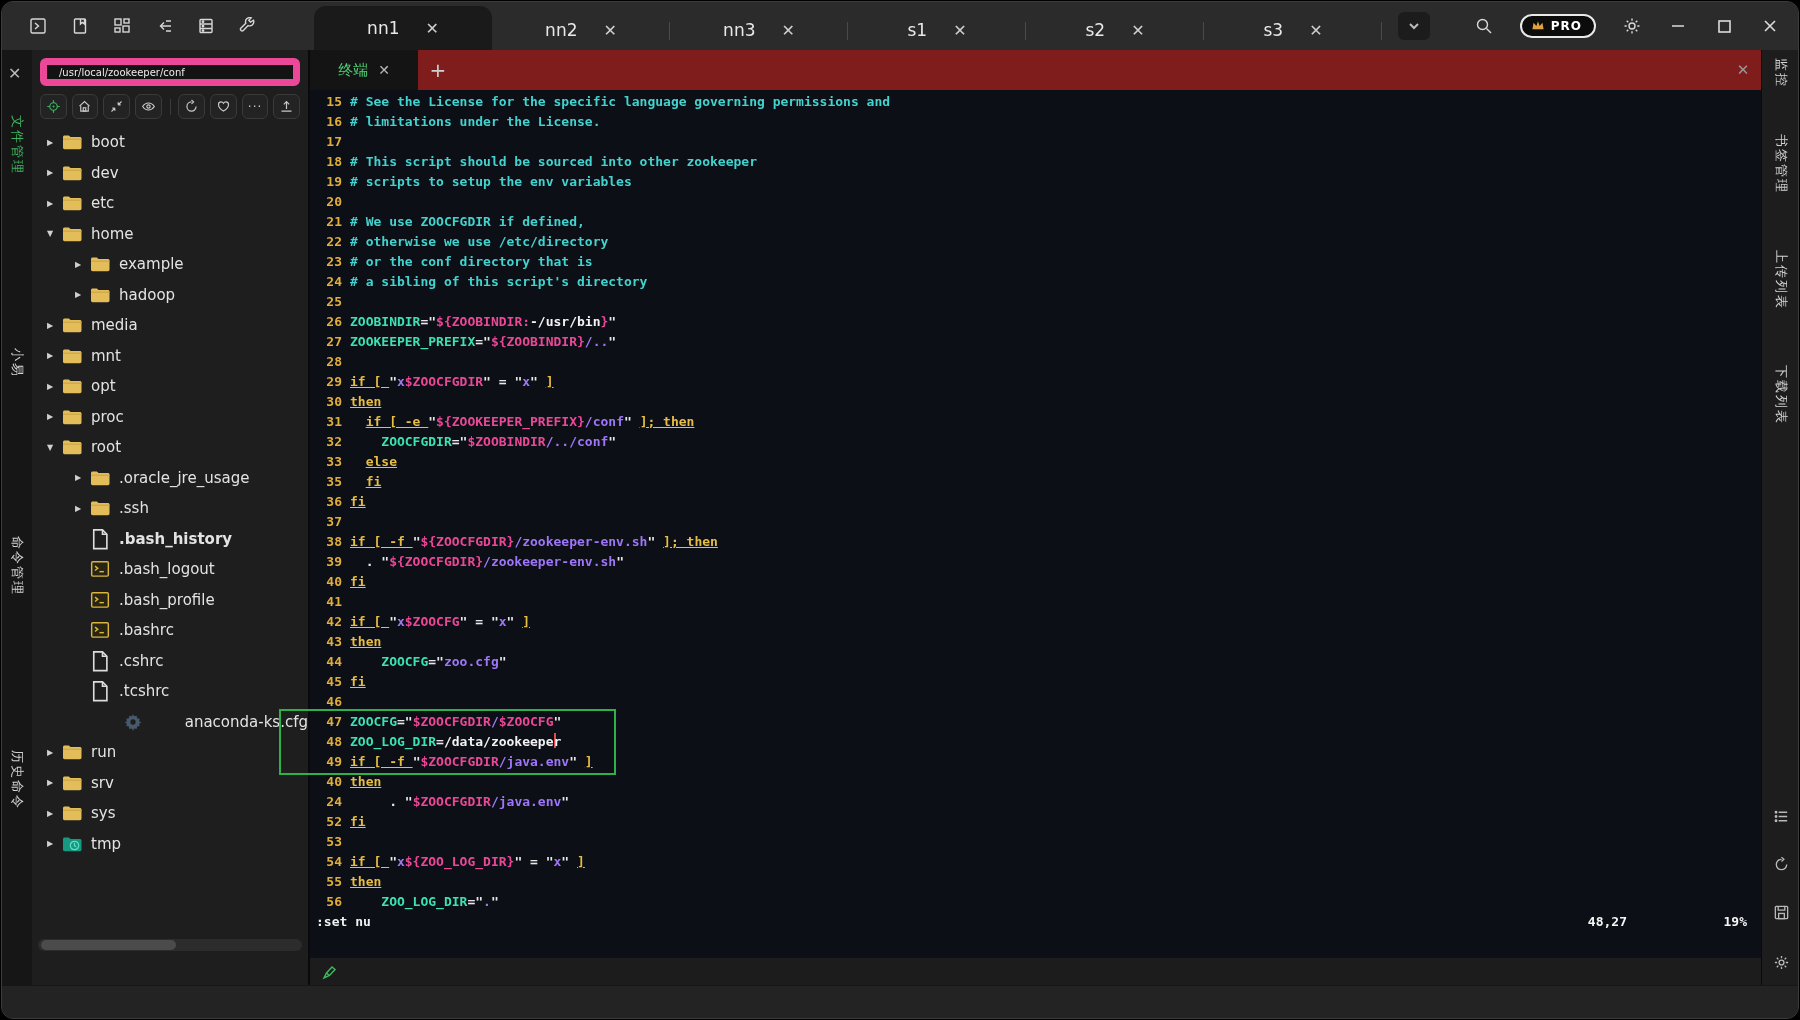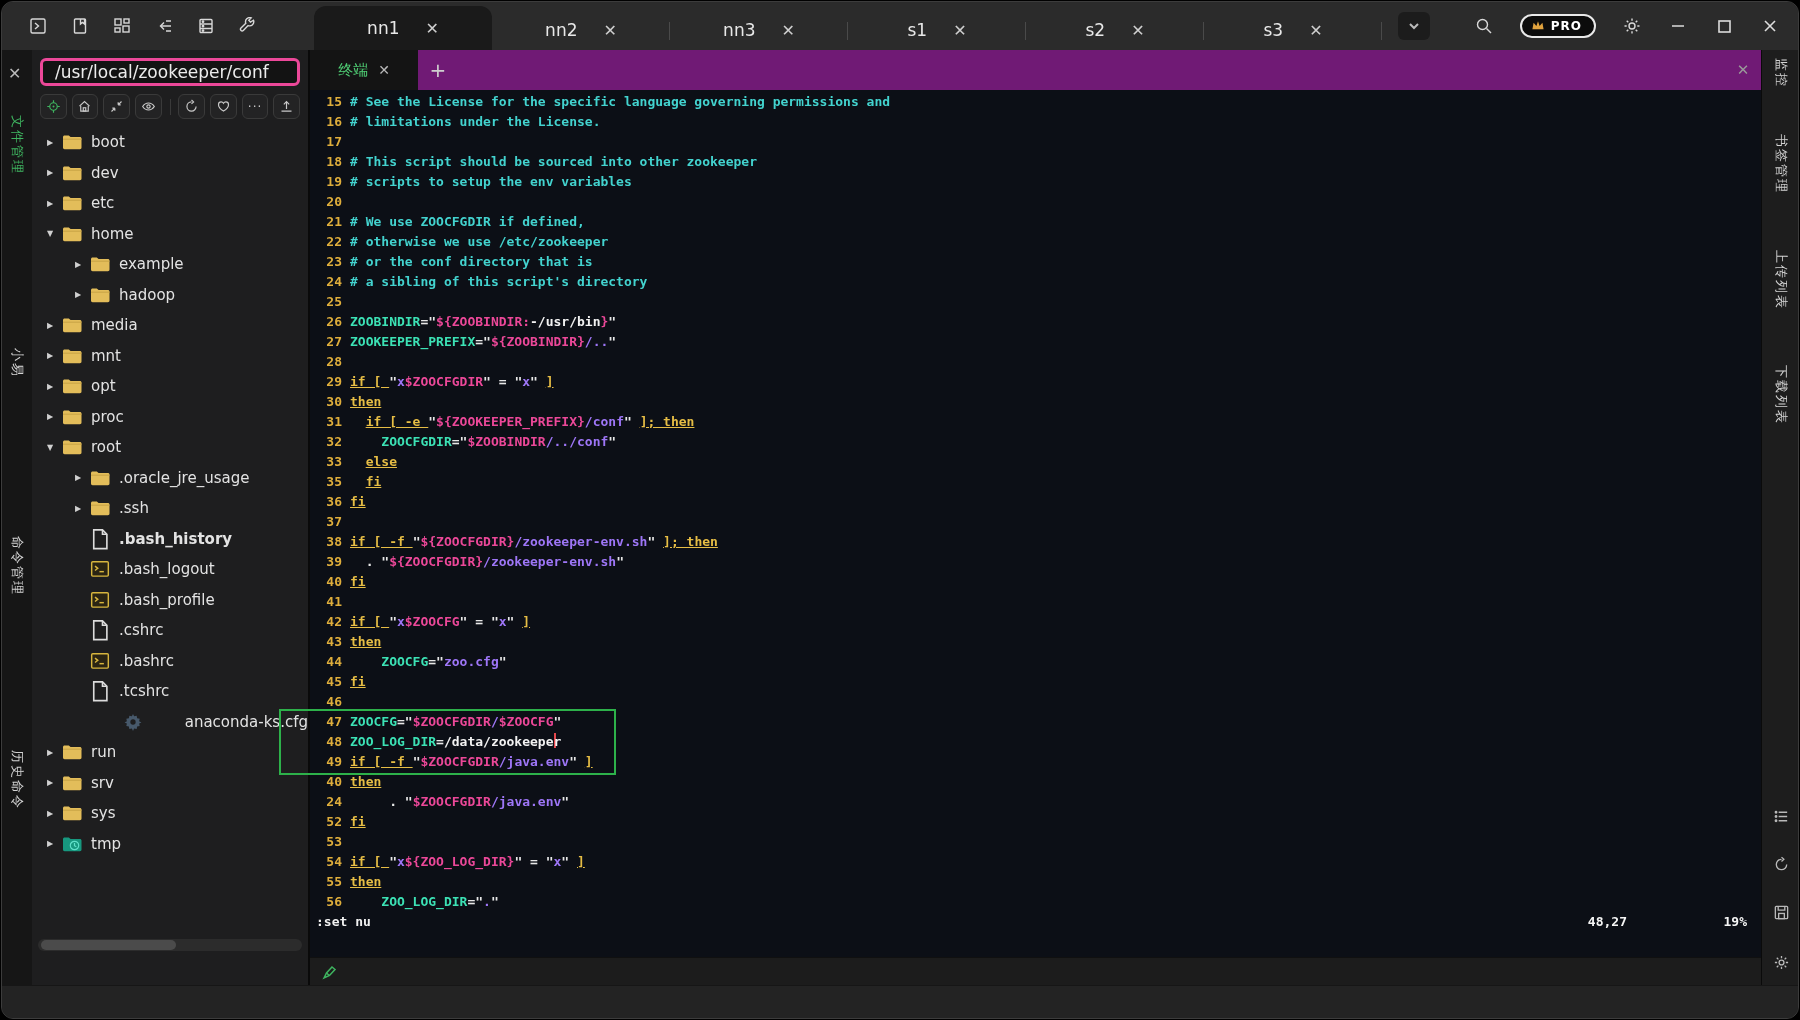--- a/index.html
+++ b/index.html
@@ -33,37 +33,37 @@
   .vtab .vlabel { writing-mode:vertical-rl; text-orientation:sideways; letter-spacing:2px; }
   .vtab.active { color:#3fb560; }
   #left-strip .vtab:nth-of-type(1){ top:44px; }
   #left-strip .vtab:nth-of-type(2){ top:298px; }
   #left-strip .vtab:nth-of-type(3){ top:486px; }
   #left-strip .vtab:nth-of-type(4){ top:700px; }
 
   
   #file-panel { width:278px; flex:none; background:#1e1e1f; border-right:2px solid #0a0a0a; display:flex; flex-direction:column; }
   #path-row { padding:8px 8px 4px 8px; }
-  #path-input { width:100%; height:28px; background:#131313; border:3px solid #ec4899; border-radius:6px; color:#ececec; font-size:17px; padding:0 12px; font-family:"DejaVu Sans","Liberation Sans",sans-serif; }
+  #path-input { width:100%; height:28px; background:#131313; border:7px solid #ec4899; border-radius:6px; color:#ececec; font-size:10px; padding:0 12px; font-family:"DejaVu Sans","Liberation Sans",sans-serif; }
   #fp-toolbar { display:flex; align-items:center; gap:5px; padding:4px 8px 6px 8px; }
   .fpbtn { width:27px; height:25px; border:1px solid #3a3a3a; border-radius:6px; background:#232324; display:flex; align-items:center; justify-content:center; cursor:pointer; color:#c9c9c9; font-size:13px; }
   .fpbtn svg { width:15px; height:15px; stroke:#c9c9c9; fill:none; stroke-width:1.4; }
   .fpbtn.green svg { stroke:#3fb560; }
   .fp-sep { width:1px; height:16px; background:#3a3a3a; margin:0 3px; }
   #tree { flex:1; overflow:hidden; padding-top:2px; }
   .trow { height:30.5px; display:flex; align-items:center; color:#e3e3e3; font-size:15px; cursor:pointer; white-space:nowrap; }
   .trow .chev { width:16px; text-align:center; font-size:8px; color:#d0d0d0; flex:none; }
   .trow .ticon { width:20px; height:16px; margin:0 9px 0 4px; flex:none; display:flex; align-items:center; }
   #fp-scroll { height:12px; margin:2px 6px 0 6px; background:#2c2c2c; border-radius:6px; position:relative; }
   #fp-thumb { position:absolute; left:3px; top:1px; width:135px; height:10px; background:#4b4b4b; border-radius:5px; cursor:pointer; }
   #fp-bottom { height:34px; }
 
   
   #term-col { flex:1; display:flex; flex-direction:column; background:#0c0f16; min-width:0; }
-  #term-tabbar { height:40px; background:#701a75; display:flex; align-items:stretch; flex:none;text-align:center; }
+  #term-tabbar { height:40px; background:#7f1d1d; display:flex; align-items:stretch; flex:none;text-align:center; }
   #term-tab { width:108px; background:#141414; display:flex; align-items:center; justify-content:center; gap:10px; font-size:15px; color:#4fce74; cursor:pointer; }
   #term-tab .ttx { color:#b9b9b9; font-size:14px; }
   #term-add { width:40px; display:flex; align-items:center; justify-content:center; color:#cfcfcf; font-size:20px; cursor:pointer; }
   #term-panel-close { margin-left:auto; width:36px; display:flex; align-items:center; justify-content:center; color:#9a9a9a; font-size:15px; cursor:pointer; }
   #term-body { flex:1; padding:2px 0 0 6px; font-family:"DejaVu Sans Mono","Liberation Mono",monospace; font-size:13px; font-weight:bold; line-height:20px; overflow:hidden; position:relative; }
   .tline { height:20px; white-space:pre; }
   .ln { display:inline-block; width:26px; text-align:right; margin-right:8px; color:#dfae3c; }
   .tk-c { color:#43d3cf; }
   .tk-k { color:#e6bd45;text-decoration:underline; }
   .tk-v { color:#3ce2b5; }
@@ -447,37 +447,37 @@
                 <rect x="1.5" y="1.5" width="15" height="13" rx="1" fill="#2a2413" stroke="#d7b53e" stroke-width="1.3"></rect>
                 <path d="M4.5 5.5l2.5 2-2.5 2" fill="none" stroke="#d7b53e" stroke-width="1.3"></path>
                 <path d="M8.5 10.5h4" stroke="#d7b53e" stroke-width="1.3"></path>
               </svg>
             </span>
             <span class="tlabel">.bash_profile</span>
           </div>
           <div class="trow" style="padding-left: 38px;">
             <span class="chev"></span>
             <span class="ticon">
-              <svg viewBox="0 0 16 18">
-                <path d="M3 1.5h7l3.5 3.5v11.5h-10.5z" fill="none" stroke="#dcdcdc" stroke-width="1.3"></path>
-                <path d="M10 1.5V5h3.5" fill="none" stroke="#dcdcdc" stroke-width="1.3"></path>
-              </svg>
-            </span>
-            <span class="tlabel">.cshrc</span>
-          </div>
-          <div class="trow" style="padding-left: 38px;">
-            <span class="chev"></span>
-            <span class="ticon">
               <svg viewBox="0 0 18 16">
                 <rect x="1.5" y="1.5" width="15" height="13" rx="1" fill="#2a2413" stroke="#d7b53e" stroke-width="1.3"></rect>
                 <path d="M4.5 5.5l2.5 2-2.5 2" fill="none" stroke="#d7b53e" stroke-width="1.3"></path>
                 <path d="M8.5 10.5h4" stroke="#d7b53e" stroke-width="1.3"></path>
               </svg>
             </span>
             <span class="tlabel">.bashrc</span>
+          </div>
+          <div class="trow" style="padding-left: 38px;">
+            <span class="chev"></span>
+            <span class="ticon">
+              <svg viewBox="0 0 16 18">
+                <path d="M3 1.5h7l3.5 3.5v11.5h-10.5z" fill="none" stroke="#dcdcdc" stroke-width="1.3"></path>
+                <path d="M10 1.5V5h3.5" fill="none" stroke="#dcdcdc" stroke-width="1.3"></path>
+              </svg>
+            </span>
+            <span class="tlabel">.cshrc</span>
           </div>
           <div class="trow" style="padding-left: 38px;">
             <span class="chev"></span>
             <span class="ticon">
               <svg viewBox="0 0 16 18">
                 <path d="M3 1.5h7l3.5 3.5v11.5h-10.5z" fill="none" stroke="#dcdcdc" stroke-width="1.3"></path>
                 <path d="M10 1.5V5h3.5" fill="none" stroke="#dcdcdc" stroke-width="1.3"></path>
               </svg>
             </span>
             <span class="tlabel">.tcshrc</span>
@@ -550,21 +550,21 @@
         <div id="term-panel-close">✕</div>
       </div>
       <div id="term-body">
           <div class="tline"><span class="ln">15</span><span class="code"><span class="tk-c"># See the License for the specific language governing permissions and</span></span></div>
           <div class="tline"><span class="ln">16</span><span class="code"><span class="tk-c"># limitations under the License.</span></span></div>
           <div class="tline"><span class="ln">17</span><span class="code"></span></div>
           <div class="tline"><span class="ln">18</span><span class="code"><span class="tk-c"># This script should be sourced into other zookeeper</span></span></div>
           <div class="tline"><span class="ln">19</span><span class="code"><span class="tk-c"># scripts to setup the env variables</span></span></div>
           <div class="tline"><span class="ln">20</span><span class="code"></span></div>
           <div class="tline"><span class="ln">21</span><span class="code"><span class="tk-c"># We use ZOOCFGDIR if defined,</span></span></div>
-          <div class="tline"><span class="ln">22</span><span class="code"><span class="tk-c"># otherwise we use /etc/zookeeper</span></span></div>
+          <div class="tline"><span class="ln">22</span><span class="code"><span class="tk-c"># otherwise we use /etc/directory</span></span></div>
           <div class="tline"><span class="ln">23</span><span class="code"><span class="tk-c"># or the conf directory that is</span></span></div>
           <div class="tline"><span class="ln">24</span><span class="code"><span class="tk-c"># a sibling of this script's directory</span></span></div>
           <div class="tline"><span class="ln">25</span><span class="code"></span></div>
           <div class="tline"><span class="ln">26</span><span class="code"><span class="tk-v">ZOOBINDIR</span><span class="tk-w">="</span><span class="tk-d">${ZOOBINDIR:</span><span class="tk-b">-/usr/bin</span><span class="tk-d">}</span><span class="tk-w">"</span></span></div>
           <div class="tline"><span class="ln">27</span><span class="code"><span class="tk-v">ZOOKEEPER_PREFIX</span><span class="tk-w">="</span><span class="tk-d">${ZOOBINDIR}</span><span class="tk-s">/..</span><span class="tk-w">"</span></span></div>
           <div class="tline"><span class="ln">28</span><span class="code"></span></div>
           <div class="tline"><span class="ln">29</span><span class="code"><span class="tk-k">if [ </span><span class="tk-w">"</span><span class="tk-s">x</span><span class="tk-d">$ZOOCFGDIR</span><span class="tk-w">" = "</span><span class="tk-s">x</span><span class="tk-w">" </span><span class="tk-k">]</span></span></div>
           <div class="tline"><span class="ln">30</span><span class="code"><span class="tk-k">then</span></span></div>
           <div class="tline"><span class="ln">31</span><span class="code"><span class="tk-w">  </span><span class="tk-k">if [ -e </span><span class="tk-w">"</span><span class="tk-d">${ZOOKEEPER_PREFIX}</span><span class="tk-s">/conf</span><span class="tk-w">" </span><span class="tk-k">]; then</span></span></div>
           <div class="tline"><span class="ln">32</span><span class="code"><span class="tk-w">    </span><span class="tk-v">ZOOCFGDIR</span><span class="tk-w">="</span><span class="tk-d">$ZOOBINDIR</span><span class="tk-s">/../conf</span><span class="tk-w">"</span></span></div>

